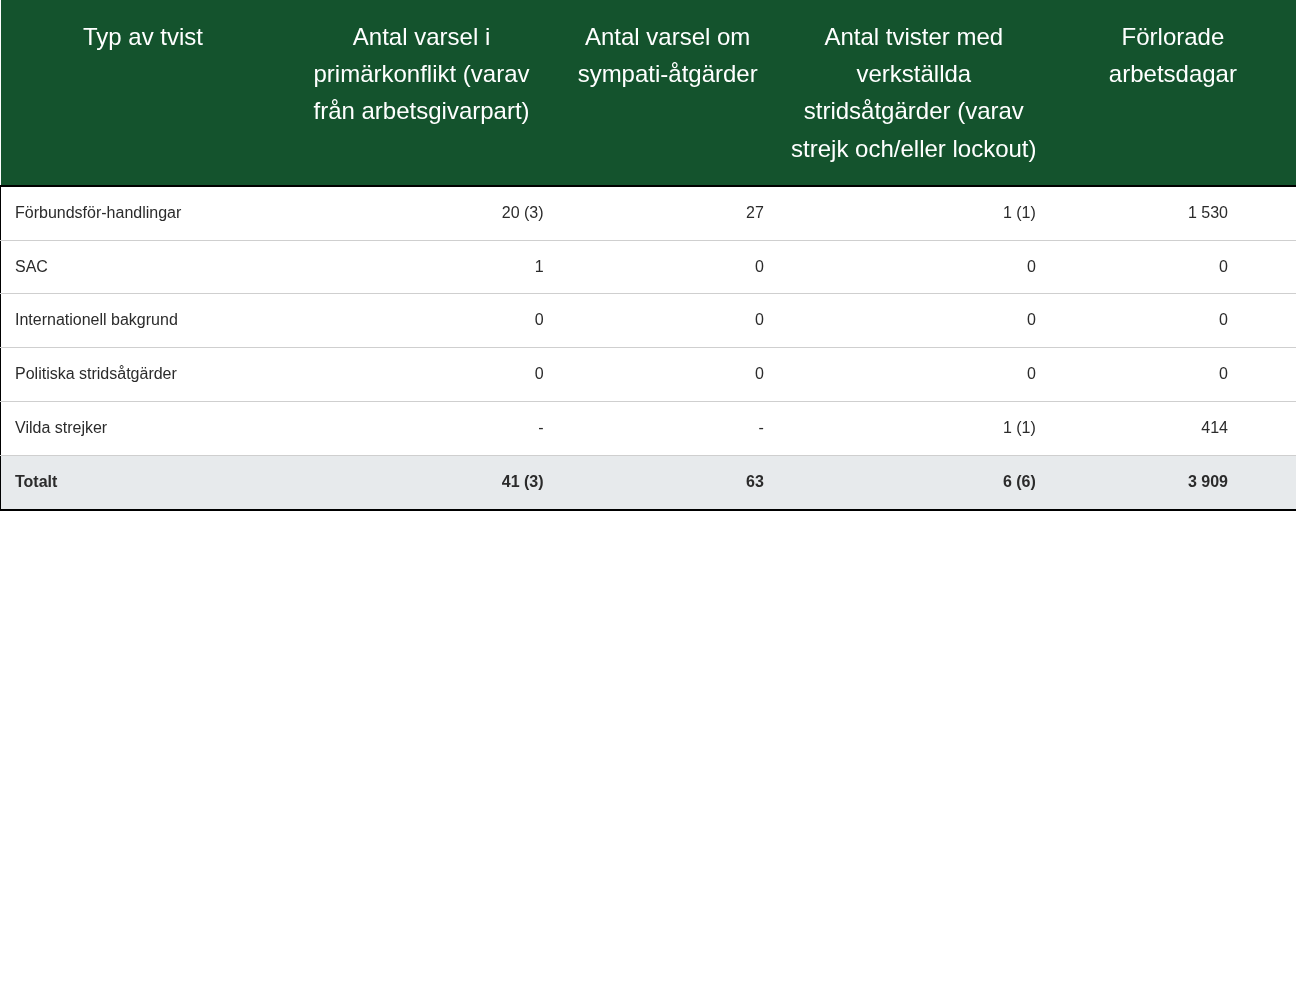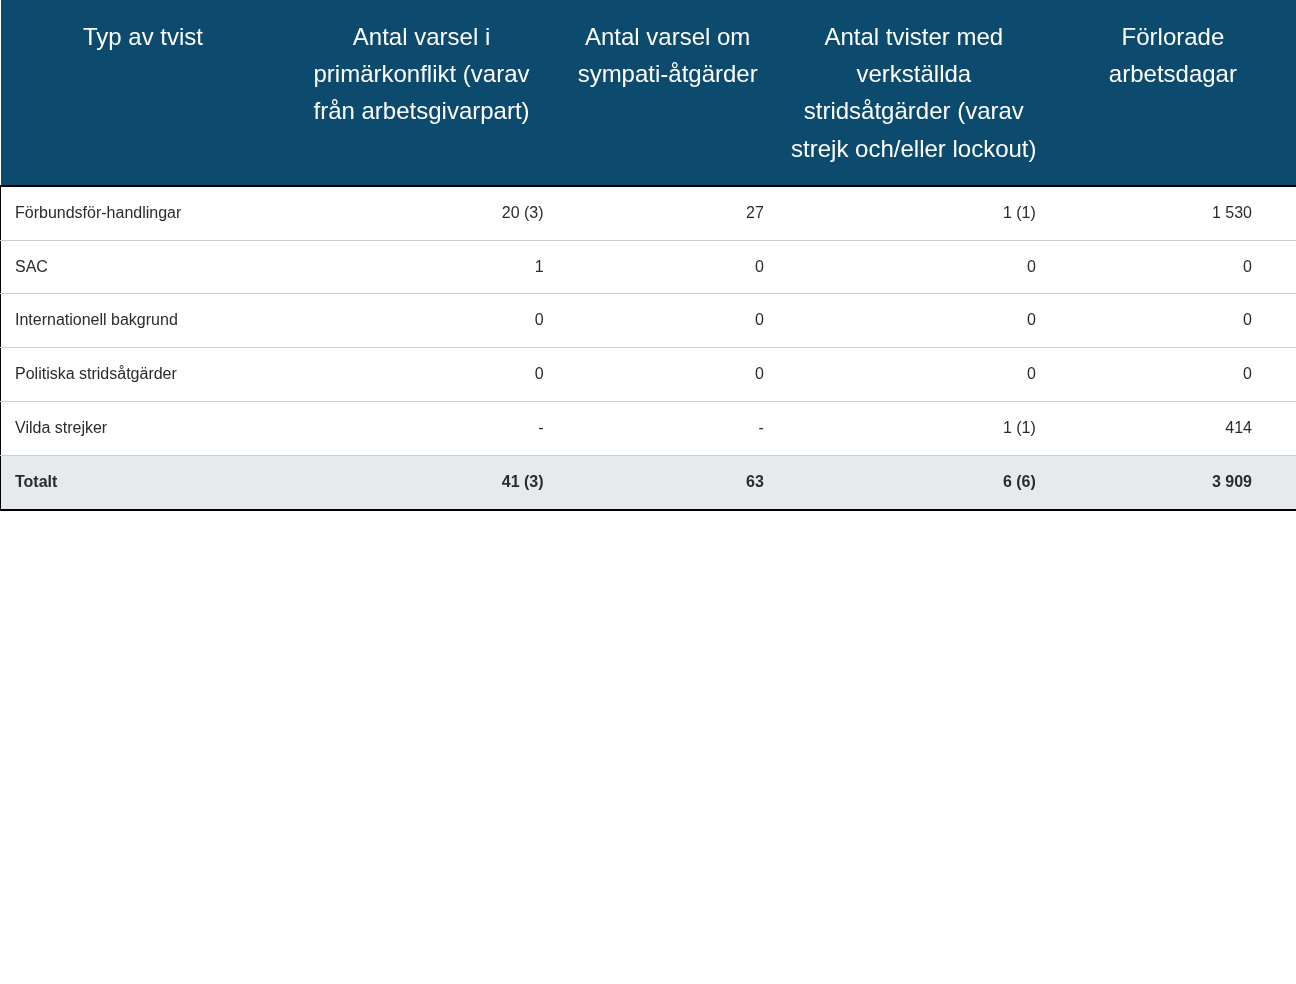--- a/index.html
+++ b/index.html
@@ -12,21 +12,21 @@
       background: #ffffff;
       padding: 0;
       width: 1296px;
     }
     table {
       width: 100%;
       border-collapse: collapse;
       table-layout: fixed;
     }
     thead {
-      background: #0c4a6e;
+      background: #14532d;
       color: #ffffff;
     }
     thead th {
       padding: 18px 12px;
       font-weight: 400;
       font-size: 24px;
       text-align: center;
       vertical-align: top;
       line-height: 1.55;
     }
@@ -45,21 +45,21 @@
     }
     tbody td:first-child {
       text-align: left;
       width: 26%;
     }
     tbody td.num {
       text-align: right;
     }
     tbody td.num-right {
       text-align: right;
-      padding-right: 44px;
+      padding-right: 68px;
     }
     tbody tr.sep td {
       border-bottom: 1px solid #cfcfcf;
     }
     tbody tr.total td {
       background: #e7eaec;
       font-weight: 700;
     }
     .hdr-border-bottom {
       border-bottom: 2px solid #000;

